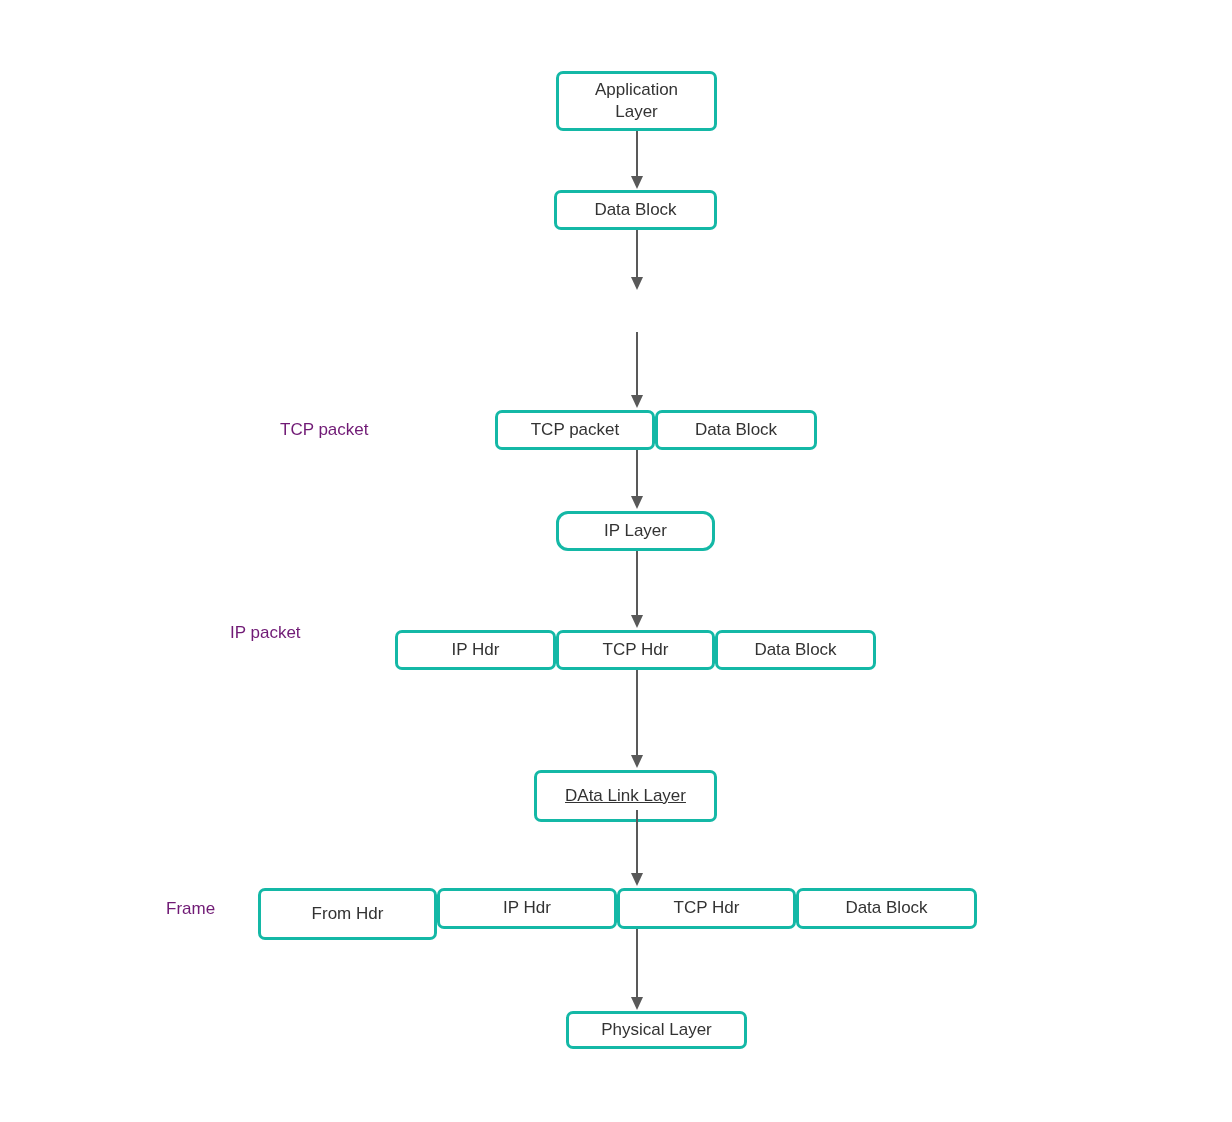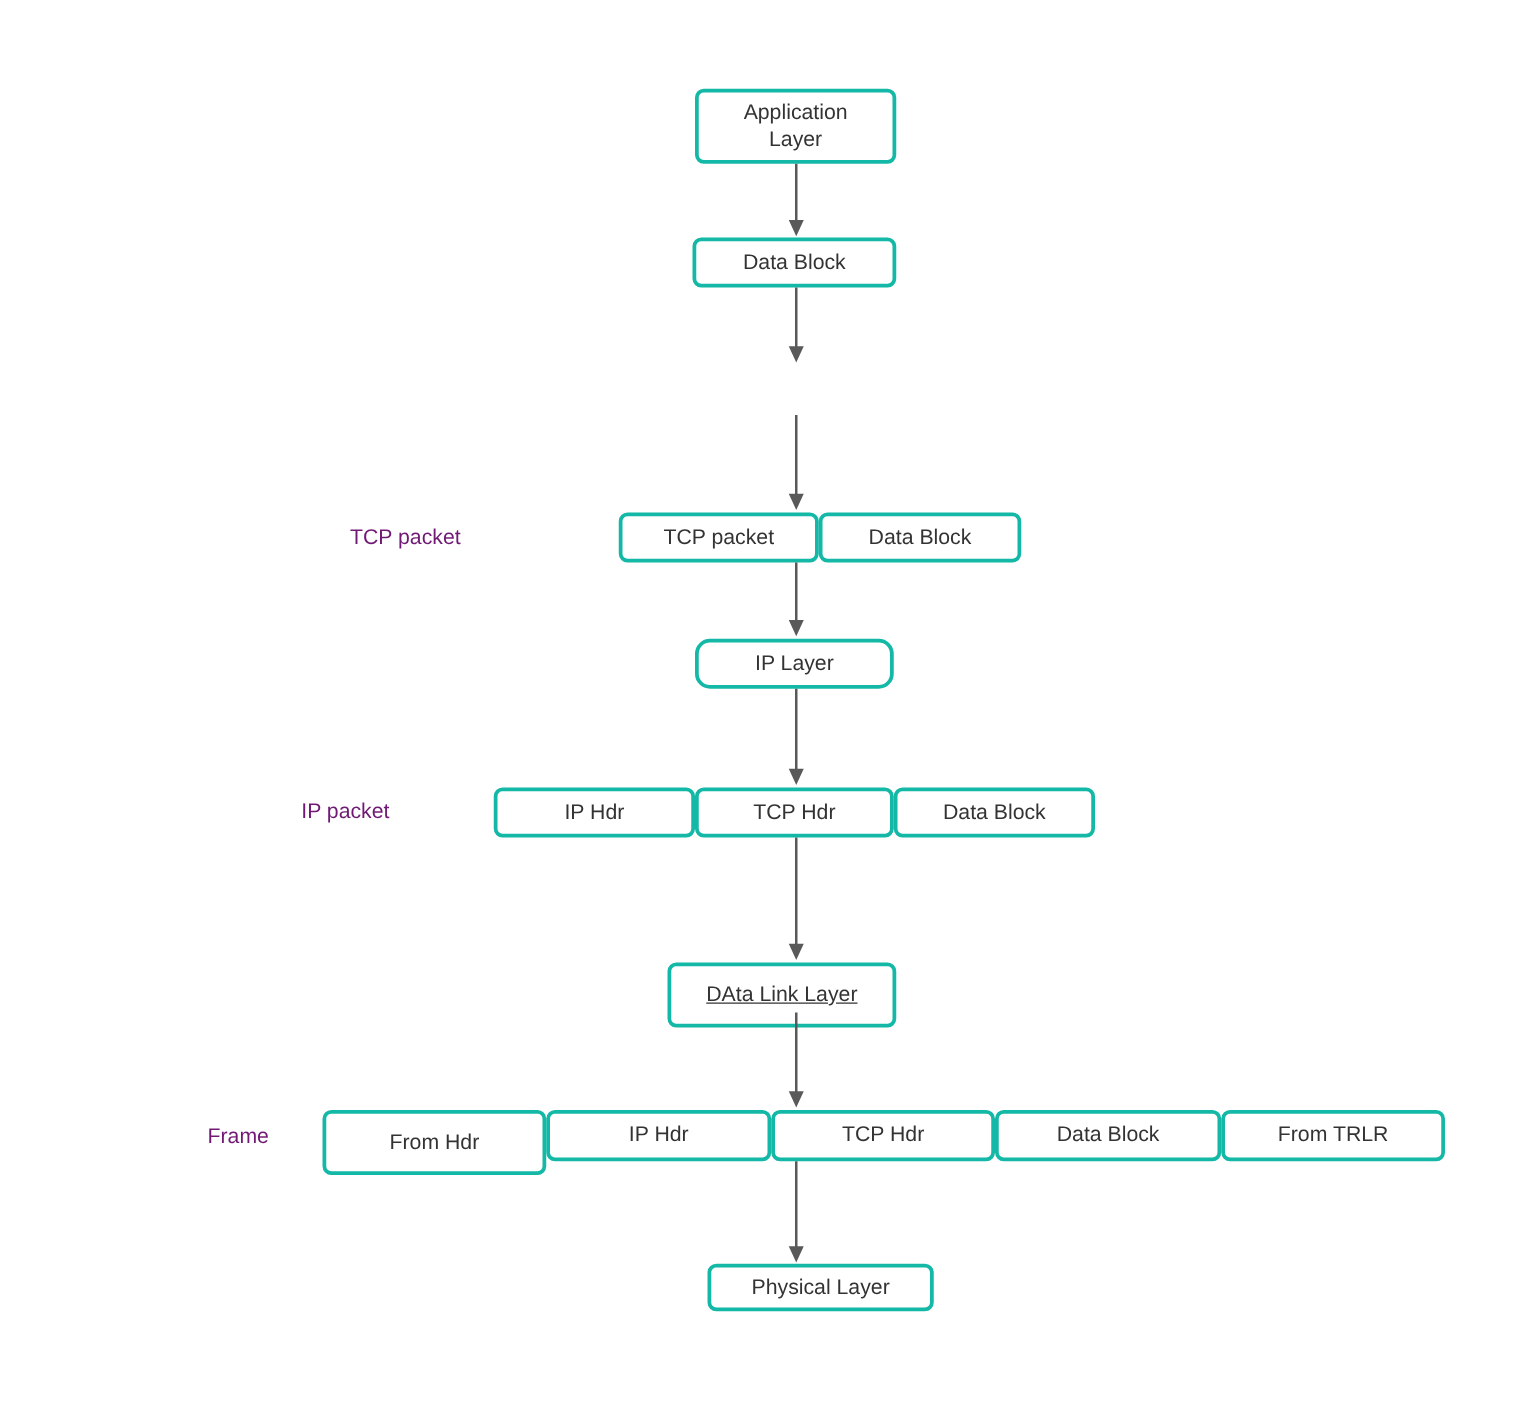--- a/index.html
+++ b/index.html
@@ -95,21 +95,21 @@
     <div class="head"></div>
   </div>
 
   <div class="node" style="left:556px; top:511px; width:159px; height:40px;border-radius:12px;">IP Layer</div>
 
   <div class="arrow" style="left:631px; top:551px; height:77px;">
     <div class="shaft"></div>
     <div class="head"></div>
   </div>
 
-  <div class="row-label" style="left:230px; top:639px;margin-left:11px;">IP packet</div>
+  <div class="row-label" style="left:230px; top:623px;">IP packet</div>
   <div class="node" style="left:395px; top:630px; width:161px; height:40px;">IP Hdr</div>
   <div class="node" style="left:556px; top:630px; width:159px; height:40px;">TCP Hdr</div>
   <div class="node" style="left:715px; top:630px; width:161px; height:40px;">Data Block</div>
 
   <div class="arrow" style="left:631px; top:670px; height:98px;">
     <div class="shaft"></div>
     <div class="head"></div>
   </div>
 
   <div class="node" style="left:534px; top:770px; width:183px; height:52px;text-decoration:underline;">DAta Link Layer</div>
@@ -117,21 +117,20 @@
   <div class="arrow" style="left:631px; top:810px; height:76px;">
     <div class="shaft"></div>
     <div class="head"></div>
   </div>
 
   <div class="row-label" style="left:166px; top:899px;">Frame</div>
   <div class="node" style="left:258px; top:888px; width:179px; height:52px;">From Hdr</div>
   <div class="node" style="left:437px; top:888px; width:180px; height:41px;">IP Hdr</div>
   <div class="node" style="left:617px; top:888px; width:179px; height:41px;">TCP Hdr</div>
   <div class="node" style="left:796px; top:888px; width:181px; height:41px;">Data Block</div>
-  <div class="node" style="left:977px; top:888px; width:179px; height:41px;">From TRLR</div>
 
   <div class="arrow" style="left:631px; top:929px; height:81px;">
     <div class="shaft"></div>
     <div class="head"></div>
   </div>
 
   <div class="node" style="left:566px; top:1011px; width:181px; height:38px;">Physical Layer</div>
 
 </div>
 

